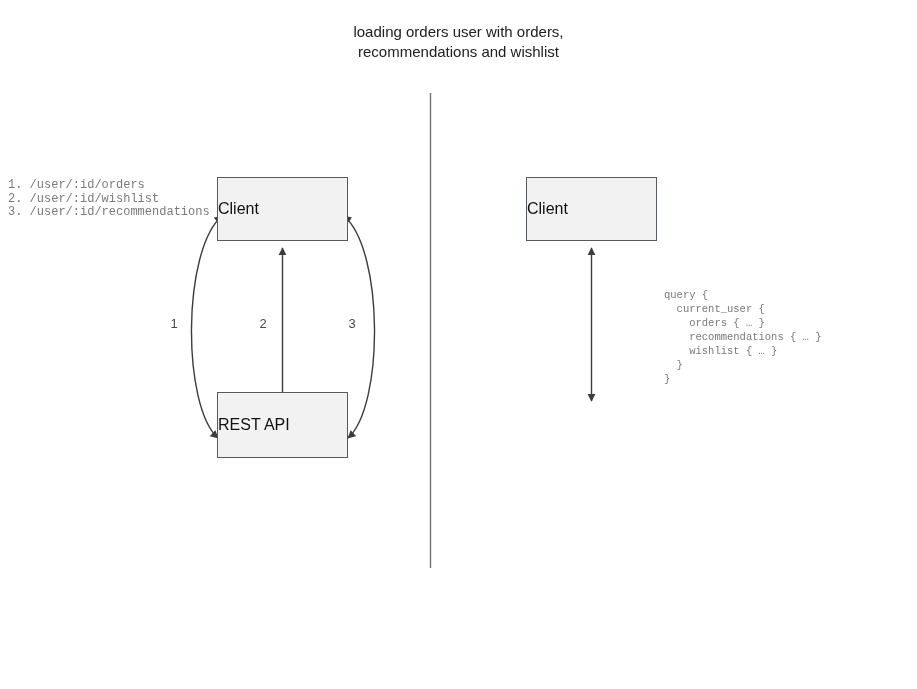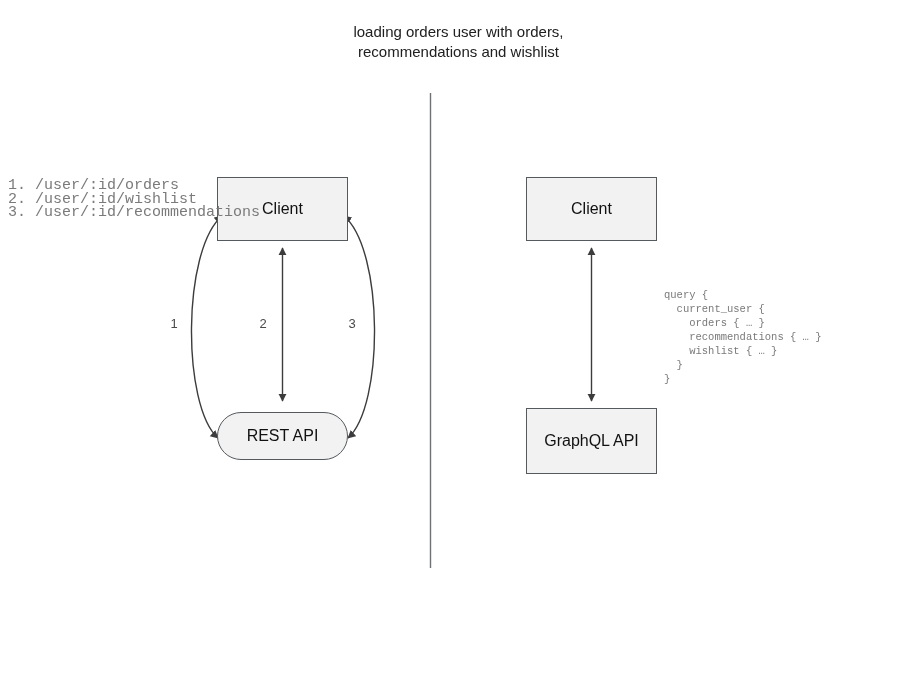--- a/index.html
+++ b/index.html
@@ -39,44 +39,43 @@
     width: 917px;
     height: 689px;
   }
   .node-box {
     position: absolute;
     box-sizing: border-box;
     background: #f2f2f2;
     border: 1.4px solid #555a5e;
     display: flex;
     align-items: center;
-    justify-content: center;
     font-size: 16px;
     color: #111111;
   }
   #box-client-rest  { left: 217px; top: 177px; width: 131px; height: 64px; }
-  #box-rest-api     { left: 217px; top: 412px; width: 131px; height: 48px; border-radius: 24px; }
+  #box-rest-api     { left: 217px; top: 392px; width: 131px; height: 66px; }
   #box-client-gql   { left: 526px; top: 177px; width: 131px; height: 64px; }
   #box-graphql-api  { left: 526px; top: 408px; width: 131px; height: 66px; }
 
   .edge-label {
     position: absolute;
     font-size: 13px;
     color: #4a4a4a;
     text-align: center;
     width: 20px;
   }
   #edge-label-1 { left: 164px; top: 316px; }
   #edge-label-2 { left: 253px; top: 316px; }
   #edge-label-3 { left: 342px; top: 316px; }
 
   .mono-note {
     position: absolute;
     font-family: "Liberation Mono", "DejaVu Sans Mono", monospace;
-    font-size: 15px;
+    font-size: 12px;
     line-height: 13.5px;
     color: #7a7a7a;
     white-space: pre;
   }
   #rest-endpoints { left: 8px; top: 179px; }
   #graphql-query  { left: 664px; top: 288px; font-size: 10.5px; line-height: 14px; }
 </style>
 </head>
 <body>
 
@@ -116,23 +115,20 @@
   <div class="edge-label" id="edge-label-3">3</div>
 
   <div class="mono-note" id="rest-endpoints">1. /user/:id/orders
 2. /user/:id/wishlist
 3. /user/:id/recommendations</div>
 
   <div class="node-box" id="box-client-gql">
     <span>Client</span>
   </div>
 
-  <div class="node-box" id="box-graphql-api">
-    <span>GraphQL API</span>
-  </div>
 
   <div class="mono-note" id="graphql-query">query {
   current_user {
     orders { … }
     recommendations { … }
     wishlist { … }
   }
 }</div>
 
 </div>

